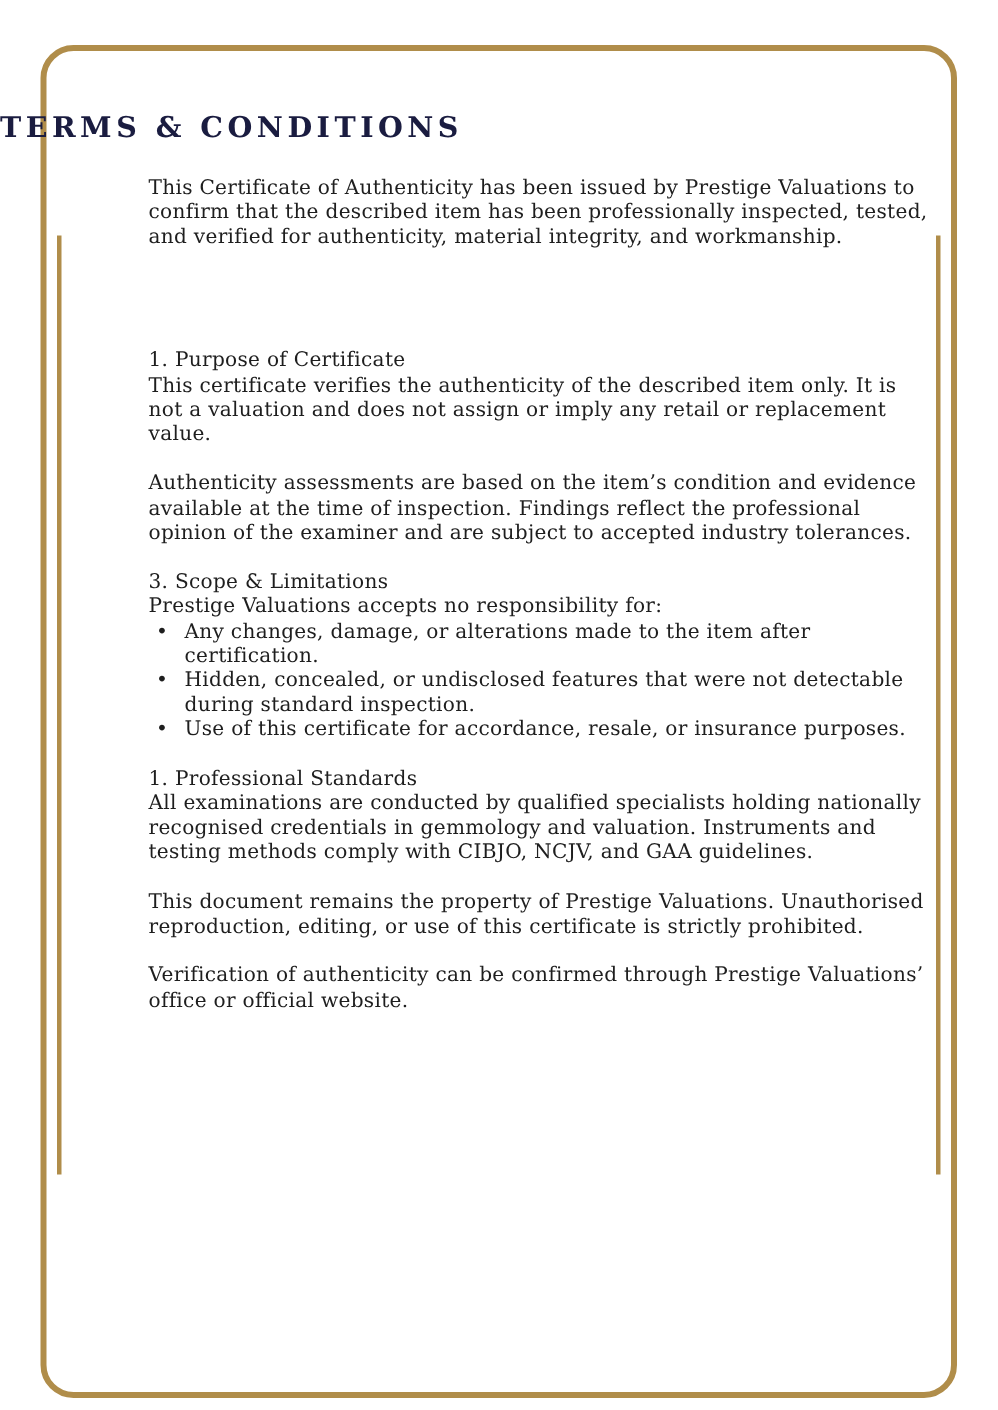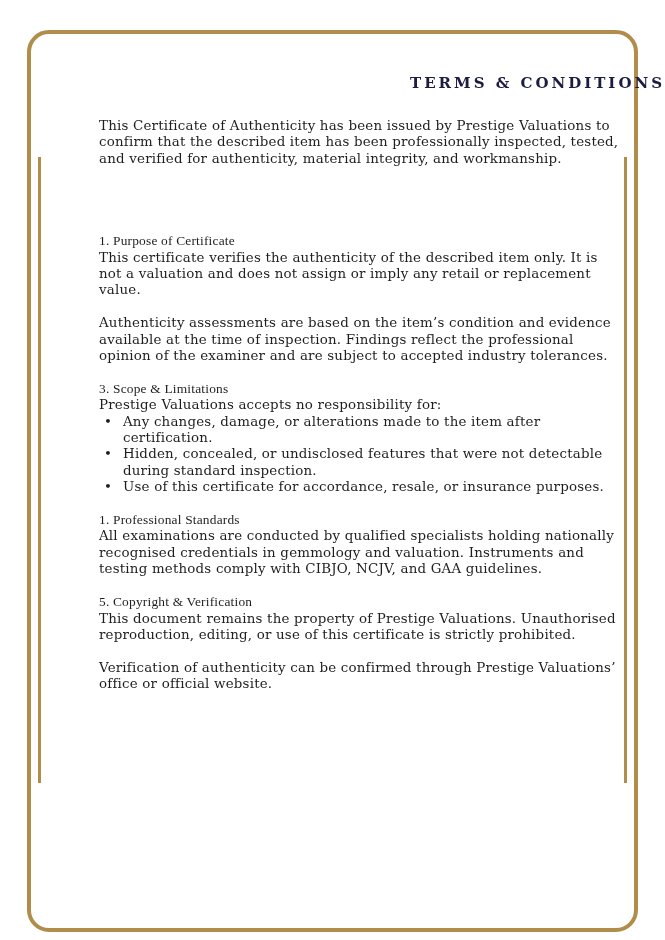--- a/index.html
+++ b/index.html
@@ -5,34 +5,34 @@
   html, body { margin: 0; padding: 0; background: #ffffff; }
   body { width: 665px; height: 940px; position: relative; overflow: hidden; }
   .frame {
     position: absolute; left: 27px; top: 30px; width: 603px; height: 894px;
     border: 4px solid #B08D4A; border-radius: 22px; box-sizing: content-box;
   }
   .rule { position: absolute; width: 3px; background: #B08D4A; top: 157px; height: 626px; }
   .rule.left { left: 38px; }
   .rule.right { left: 624px; }
   .title {
-    position: absolute; left: 0; width: 665px; top: 74px; text-align: right;
-    font-family: "DejaVu Serif", serif; font-weight: bold; font-size: 15px;
+    position: absolute; left: 0; width: 665px; top: 74px; text-align: left;
+    font-family: "DejaVu Serif", serif; font-weight: bold; font-size: 19px;
     letter-spacing: 3px; color: #1a1c40;
   }
   .content {
     position: absolute; left: 75px; top: 118px; width: 520px;
     font-family: "DejaVu Serif", serif; font-size: 13.4px; line-height: 16.4px;
     color: #1e1e1e; letter-spacing: 0.2px; margin-left: 24px;
   }
   .content p { margin: 0; }
   .gap-lg { height: 33px; }
   .gap-xl { height: 33px; }
   .gap-md { height: 16.4px; }
-  .section-heading { margin: 0; font-family: Liberation Serif, serif; }
+  .section-heading { margin: 0; }
   ul.bullets { margin: 0; padding: 0 0 0 24px; list-style: none; }
   ul.bullets li { position: relative; }
   ul.bullets li::before {
     content: "•"; position: absolute; left: -19px; top: 0;
   }
 </style>
 </head>
 <body>
 
 <div class="frame"></div>
@@ -68,18 +68,17 @@
   </section>
   <div class="gap-md"></div>
 
   <section>
     <p class="section-heading">1. Professional Standards</p>
     <p>All examinations are conducted by qualified specialists holding nationally recognised credentials in gemmology and valuation. Instruments and testing methods comply with CIBJO, NCJV, and GAA guidelines.</p>
   </section>
   <div class="gap-md"></div>
 
   <section>
-    <p class="section-heading">5. Copyright &amp; Verification</p>
     <p>This document remains the property of Prestige Valuations. Unauthorised reproduction, editing, or use of this certificate is strictly prohibited.</p>
     <div class="gap-md"></div>
     <p>Verification of authenticity can be confirmed through Prestige Valuations’ office or official website.</p>
   </section>
 </div>
 
 </body></html>

